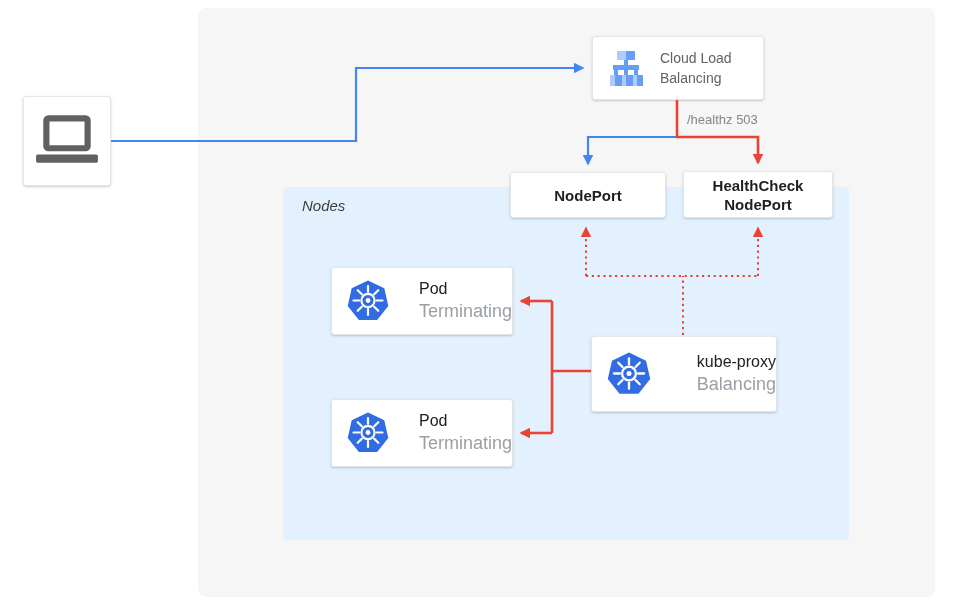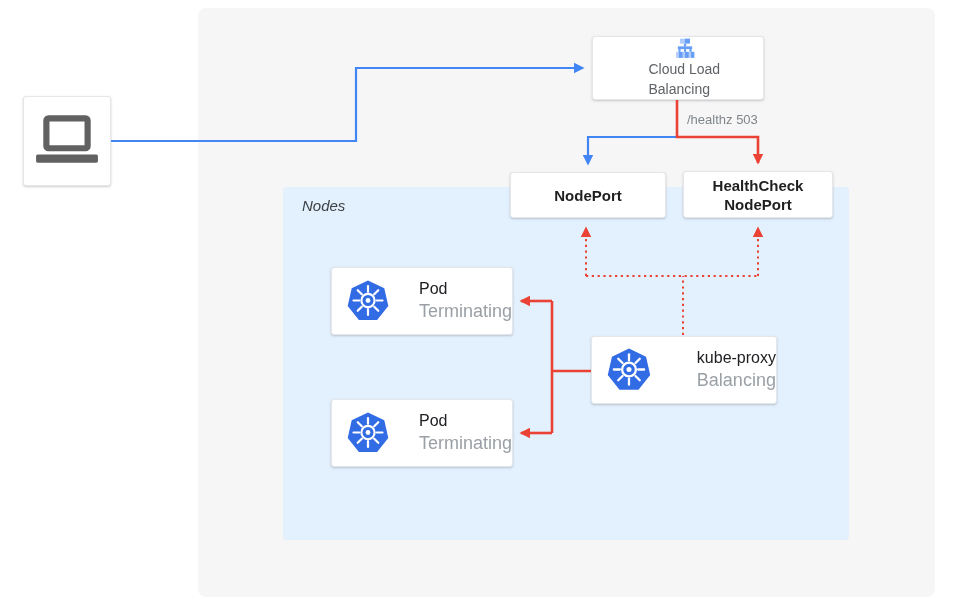--- a/index.html
+++ b/index.html
@@ -43,21 +43,20 @@
   .laptop-box {
     left: 23px; top: 96px;
     width: 88px; height: 90px;
     display: flex; align-items: center; justify-content: center;
   }
   .clb-box {
     left: 592px; top: 36px;
     width: 172px; height: 64px;
     display: flex; align-items: center;
     padding-left: 13px;
-    flex-direction: column;
   }
   .clb-text {
     margin-left: 14px;
     width: 86px;
     font-size: 14px;
     line-height: 20px;
     color: #5f6368;
   }
   .port-box {
     display: flex; align-items: center; justify-content: center;
@@ -69,21 +68,21 @@
   }
   .nodeport-box  { left: 510px; top: 172px; width: 156px; height: 46px; }
   .hc-nodeport-box { left: 683px; top: 171px; width: 150px; height: 47px; padding: 2px 10px; }
   .unit-box {
     display: flex; align-items: center;
     padding-left: 14px;
     justify-content: space-between;
   }
   .pod-box-1 { left: 331px; top: 267px; width: 182px; height: 68px; }
   .pod-box-2 { left: 331px; top: 399px; width: 182px; height: 68px; }
-  .kube-proxy-box { left: 591px; top: 336px; width: 186px; height: 68px; }
+  .kube-proxy-box { left: 591px; top: 336px; width: 186px; height: 76px; }
   .unit-text { margin-left: 21px; }
   .unit-title {
     font-size: 16px;
     color: #202124;
     margin-bottom: 3px;
   }
   .unit-subtitle {
     font-size: 18px;
     color: #9aa0a6;
   }

